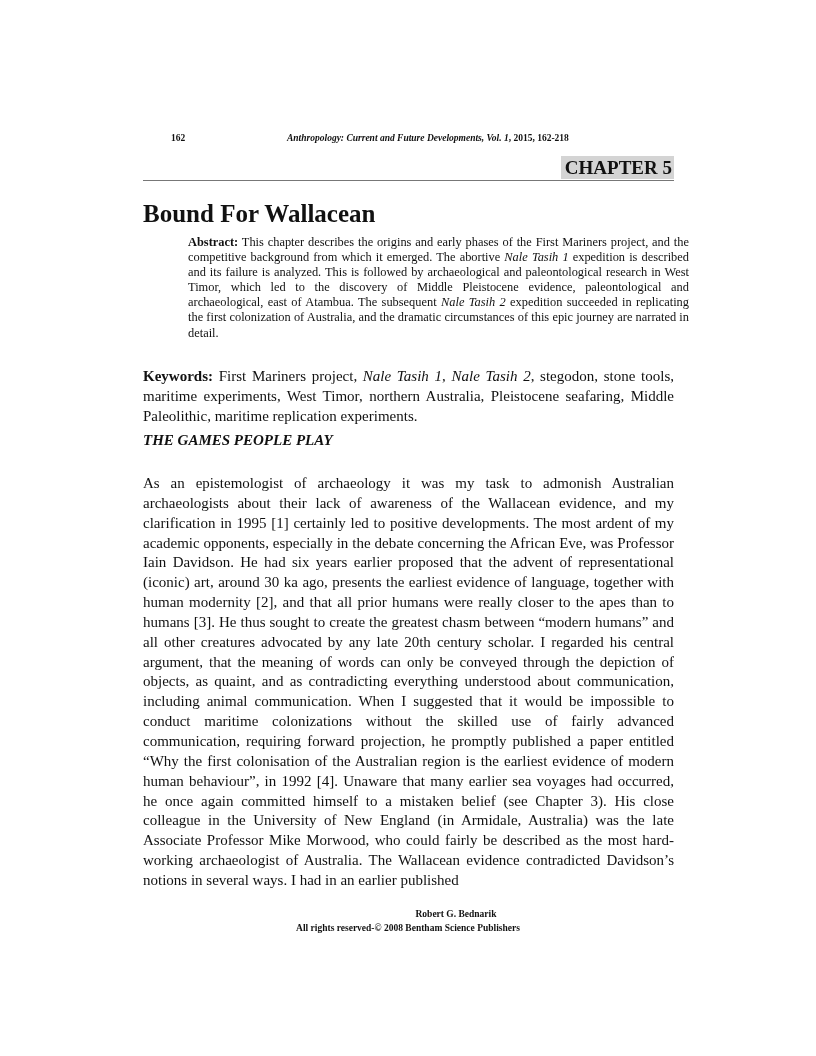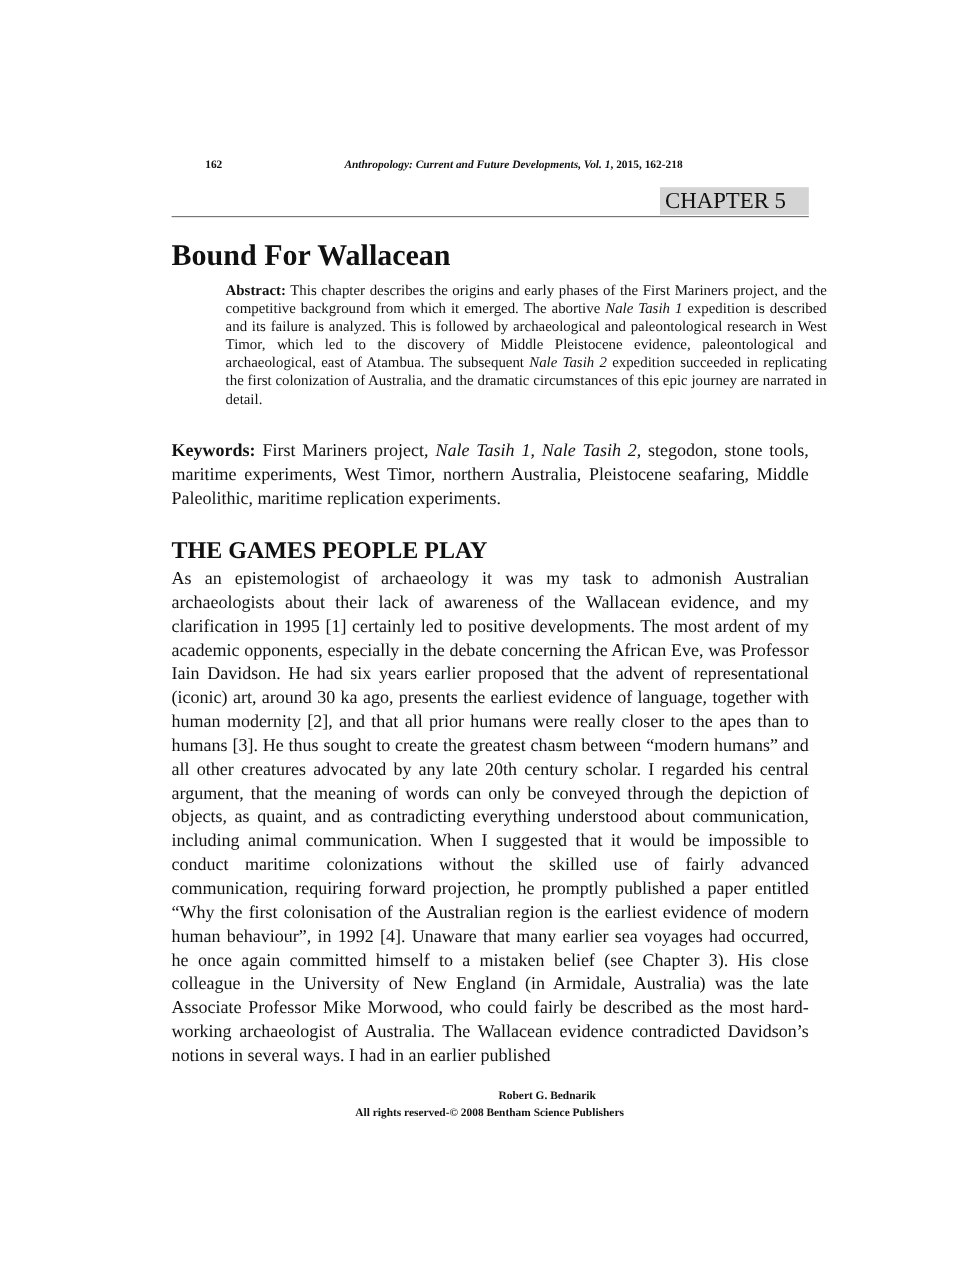--- a/index.html
+++ b/index.html
@@ -2,26 +2,26 @@
 <html><head>
 <meta charset="utf-8">
 <style>
   html, body { margin:0; padding:0; background:#ffffff; }
   body { width:816px; height:1056px; position:relative; font-family:"Liberation Serif", serif; color:#111; }
   .abs { position:absolute; }
   .header-line { left:143px; top:133px; width:530px; font-size:9.5px; font-weight:bold; }
   .header-page { position:absolute; left:0; top:0;margin-left:28px; }
   .header-journal { position:absolute; left:108px; top:0; white-space:nowrap;margin-left:36px; }
   .header-journal i { font-style:italic; }
-  .chapter { right:142px; top:156px; background:#d4d4d4; padding:1px 19px 0 4px; font-size:19px; font-weight:normal; line-height:22px; }
+  .chapter { right:142px; top:156px; background:#d4d4d4; padding:1px 2px 0 4px; font-size:19px; font-weight:bold; line-height:22px; }
   .rule { left:143px; top:180px; width:531px; height:1px; background:#777; }
   .title { left:143px; top:200px; font-size:25px; font-weight:bold; }
   .abstract { left:173px; top:235px; width:501px; font-size:12.4px; line-height:15.1px; text-align:justify;margin-left:15px; }
   .keywords { left:143px; top:367px; width:531px; font-size:15px; line-height:19.8px; text-align:justify; }
-  .section { left:143px; top:448px; font-size:20px; font-weight:bold; }
+  .section { left:143px; top:432px; font-size:15px; font-weight:bold;font-style:italic; }
   .body { left:143px; top:474px; width:531px; font-size:15px; line-height:19.85px; text-align:justify; }
   .footer { left:0; width:816px; text-align:center; font-size:9.5px; font-weight:bold; }
   p { margin:0; }
 </style>
 </head>
 <body>
 
 <div class="abs header-line">
   <span class="header-page">162</span>
   <span class="header-journal"><i>Anthropology: Current and Future Developments, Vol. 1</i><span>, 2015, 162-218</span></span>

